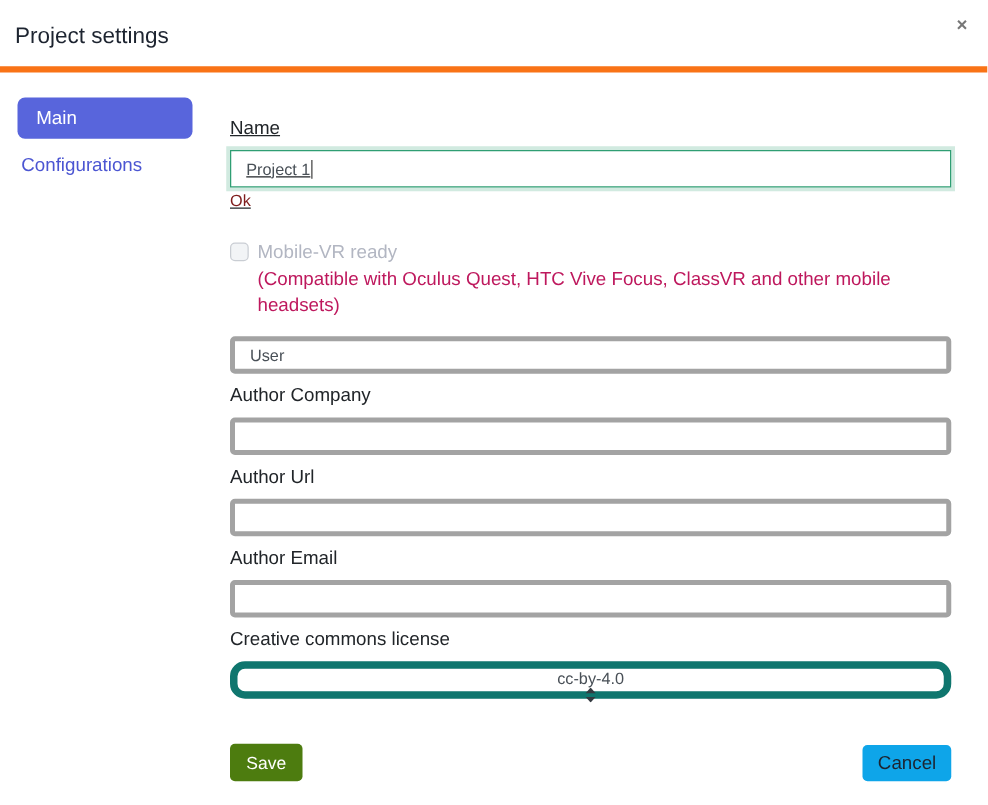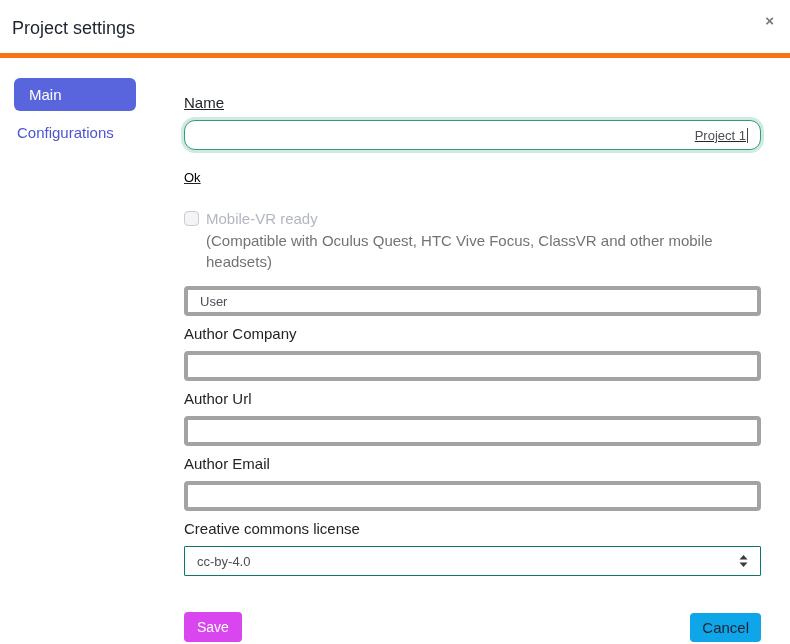--- a/index.html
+++ b/index.html
@@ -23,21 +23,21 @@
     background: none; border: none; cursor: pointer;
     font-size: 15px; font-weight: 700; color: #777; line-height: 1;
   }
 
   
   .modal-body { display: flex; padding: 20px 29px 0 14px; }
 
   
   .sidebar { width: 122px; flex: 0 0 122px; }
   .nav-pill {
-    display: block; width: 122px;
+    display: block; width: 140px;
     padding: 8px 15px;
     border-radius: 6px;
     font-size: 15px;
     cursor: pointer;
     border: none; text-align: left;
   }
   .nav-pill.active { background: #5865dc; color: #fff; }
   .nav-link {
     display: block; margin-top: 13px; padding-left: 3px;
     font-size: 15px; color: #4b55d2; cursor: pointer;
@@ -53,63 +53,62 @@
   }
   .text-input {
     display: block; width: 100%; height: 30px;
     border: 4px solid #a3a3a3; border-radius: 4px;
     padding: 0 12px; font-size: 13px; color: #495057;
     font-family: "Liberation Sans", sans-serif;
     background: #fff; outline: none;
   }
   .fake-input {
     display: flex; align-items: center; width: 100%; height: 30px;
-    border-radius: 11px; padding: 0 12px; font-size: 13px; color: #495057;
+    border-radius: 0; padding: 0 12px; font-size: 13px; color: #495057;
     background: #fff;
-    justify-content: flex-end;
   }
   .fake-input.valid {
     border: 1px solid #2f9e73;
     box-shadow: 0 0 0 3px rgba(47,158,115,0.22);
   }
   .caret { display: inline-block; width: 1px; height: 15px; background: #444; margin-left: 1px; }
-  .valid-feedback { margin-top: 20px; font-size: 13px; color: #000000; }
+  .valid-feedback { margin-top: 3px; font-size: 13px; color: #7f1d1d; }
   .group-name { margin-bottom: 12px; text-decoration: underline; }
 
   
   .checkbox-group { margin: 12px 0 14px 0; }
   .checkbox-row { display: flex; align-items: center; height: 19px; margin-top: 24px; }
   .checkbox {
     width: 15px; height: 15px; flex: 0 0 15px;
     border: 1px solid #c9cdd3; border-radius: 4px;
     background: #f2f4f6;
   }
   .checkbox-label { margin-left: 7px; font-size: 15px; color: #b2b6c2; }
   .checkbox-help {
     margin-top: 2px; padding-left: 22px;
-    font-size: 15px; color: #737373; line-height: 21px;
+    font-size: 15px; color: #be185d; line-height: 21px;
   }
 
   
   .select-box {
     display: flex; align-items: center; justify-content: space-between;
     width: 100%; height: 30px;
-    border: 1px solid #0f766e; border-radius: 1px;
-    padding: 0 12px; background: #fff; cursor: pointer;
+    border: 6px solid #0f766e; border-radius: 12px;
+    padding: 0 12px; background: #fff; cursor: pointer; flex-direction: column;
   }
   .select-value { font-size: 13px; color: #495057; }
   .select-arrows { display: flex; flex-direction: column; align-items: center; }
 
   
   .footer-row {
     display: flex; justify-content: space-between; align-items: center;
     margin-top: 36px; padding-bottom: 29px;
   }
   .btn { border: none; border-radius: 4px; cursor: pointer; font-family: "Liberation Sans", sans-serif; }
-  .btn-save { background: #d946ef; color: #fff; font-size: 14px; padding: 7px 13px; }
+  .btn-save { background: #4d7c0f; color: #fff; font-size: 14px; padding: 7px 13px; }
   .btn-cancel { background: #0ea5e9; color: #1d2430; font-size: 15px; padding: 6px 12px; }
 </style>
 </head>
 <body>
 
 <div class="modal">
 
   <div class="modal-header">
     <h1 class="modal-title">Project settings</h1>
     <button class="close-btn">×</button>

